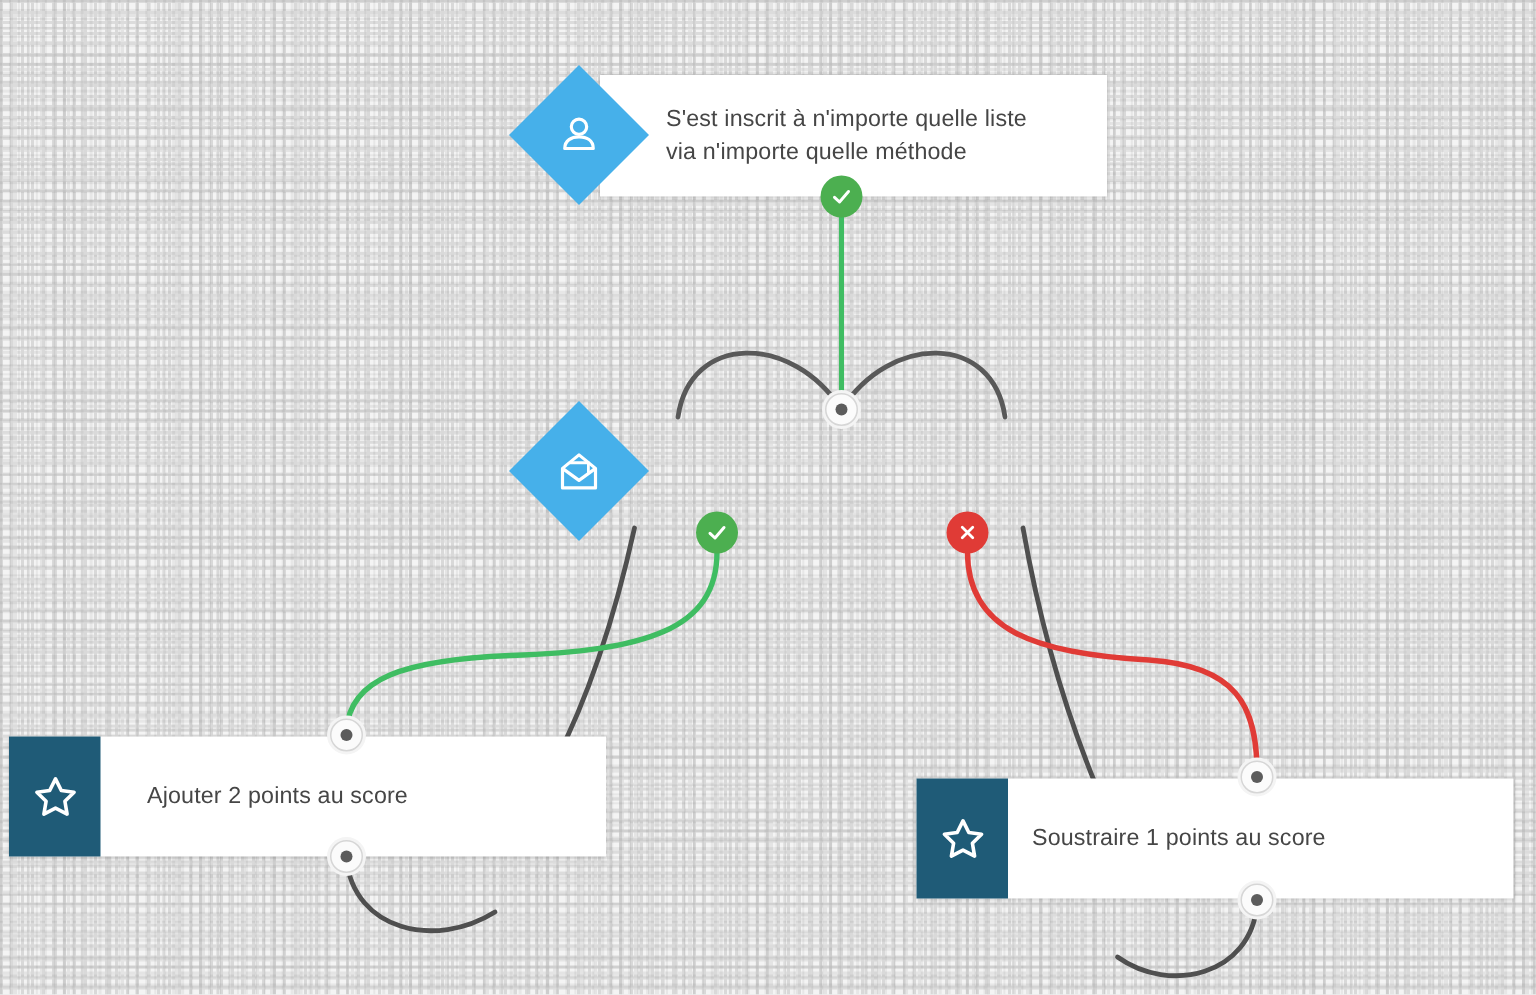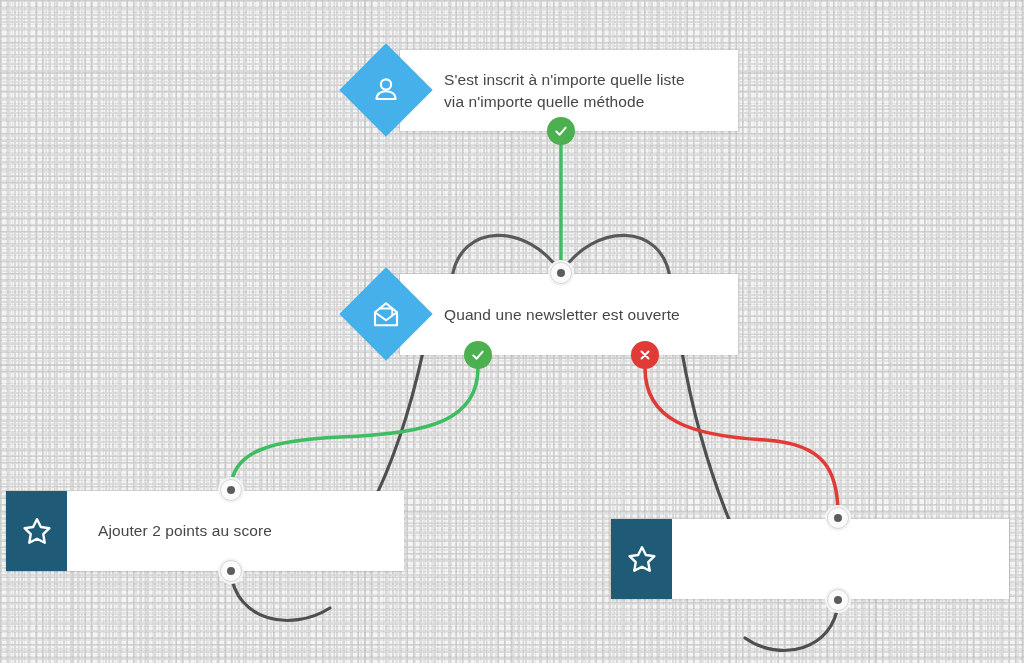--- a/index.html
+++ b/index.html
@@ -175,23 +175,20 @@
       <circle cx="12" cy="7.6" r="4.1" fill="none" stroke="#ffffff" stroke-width="1.7"></circle>
       <path d="M 4.4 19.2 C 4.4 14.8 8.0 13.0 12 13.0 C 16 13.0 19.6 14.8 19.6 19.2 Z" fill="none" stroke="#ffffff" stroke-width="1.7" stroke-linejoin="round"></path>
     </svg>
   </div>
   <div class="port port-yes" style="left:547px; top:117px;">
     <svg width="16" height="16" viewBox="0 0 24 24">
       <path d="M 5 12.8 L 10 17.5 L 19 7" fill="none" stroke="#ffffff" stroke-width="3" stroke-linecap="round" stroke-linejoin="round"></path>
     </svg>
   </div>
 
-  <div class="node" style="left:400px; top:274px; width:338px; height:81px;">
-    <div class="node-label" style="padding-left:44px; padding-right:14px;">Quand une newsletter est ouverte</div>
-  </div>
   <div class="node-icon-diamond" style="left:353px; top:281px;">
     <svg width="30" height="30" viewBox="0 0 24 24">
       <path d="M 3.2 21 L 3.2 10.6 L 12 3.4 L 20.8 10.6 L 20.8 21 Z" fill="none" stroke="#ffffff" stroke-width="1.7" stroke-linejoin="round"></path>
       <path d="M 3.2 10.6 L 12 17.0 L 20.8 10.6" fill="none" stroke="#ffffff" stroke-width="1.7" stroke-linejoin="round"></path>
       <path d="M 7.0 7.6 L 17.0 7.6 L 17.0 13.4" fill="none" stroke="#ffffff" stroke-width="1.5" stroke-linejoin="round"></path>
     </svg>
   </div>
   <div class="port port-plain" style="left:550px; top:262px;"></div>
   <div class="port port-yes" style="left:464px; top:341px;">
     <svg width="16" height="16" viewBox="0 0 24 24">
@@ -214,17 +211,18 @@
   </div>
   <div class="port port-plain" style="left:220px; top:479px;"></div>
   <div class="port port-plain" style="left:220px; top:560px;"></div>
 
   <div class="node" style="left:611px; top:519px; width:398px; height:80px;">
     <div class="node-icon-square">
       <svg width="32" height="32" viewBox="0 0 24 24">
         <path d="M 12 3.2 L 14.9 9.0 L 21.3 9.9 L 16.7 14.4 L 17.8 20.8 L 12 17.8 L 6.2 20.8 L 7.3 14.4 L 2.7 9.9 L 9.1 9.0 Z" fill="none" stroke="#ffffff" stroke-width="1.8" stroke-linejoin="round"></path>
       </svg>
     </div>
+    <div class="node-label" style="padding-left:16px; padding-right:14px;">Soustraire 1 points au score</div>
   </div>
   <div class="port port-plain" style="left:827px; top:507px;"></div>
   <div class="port port-plain" style="left:827px; top:589px;"></div>
 
 </div>
 
 </body></html>

